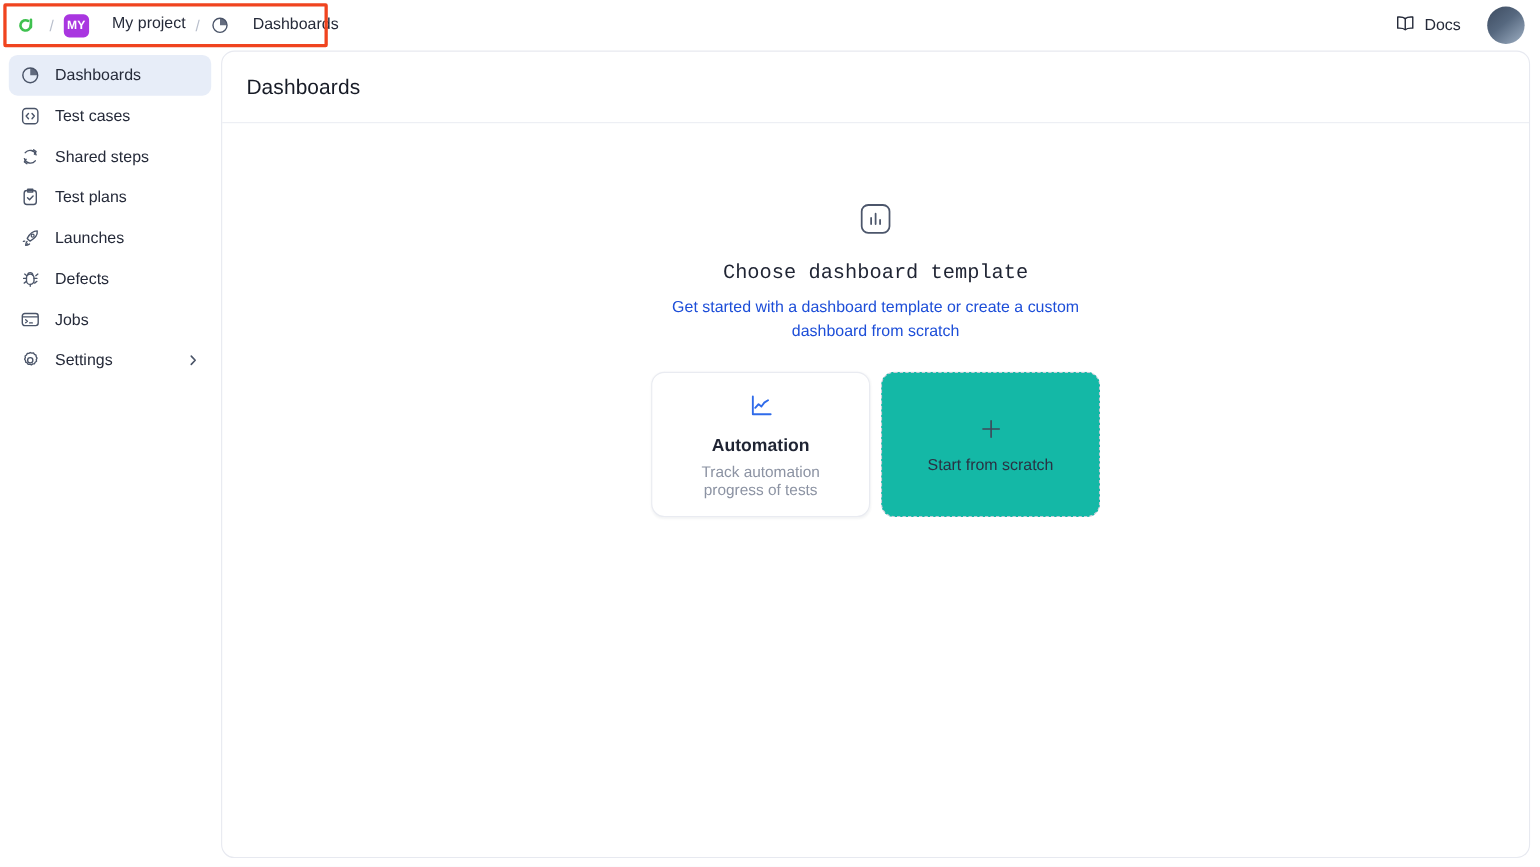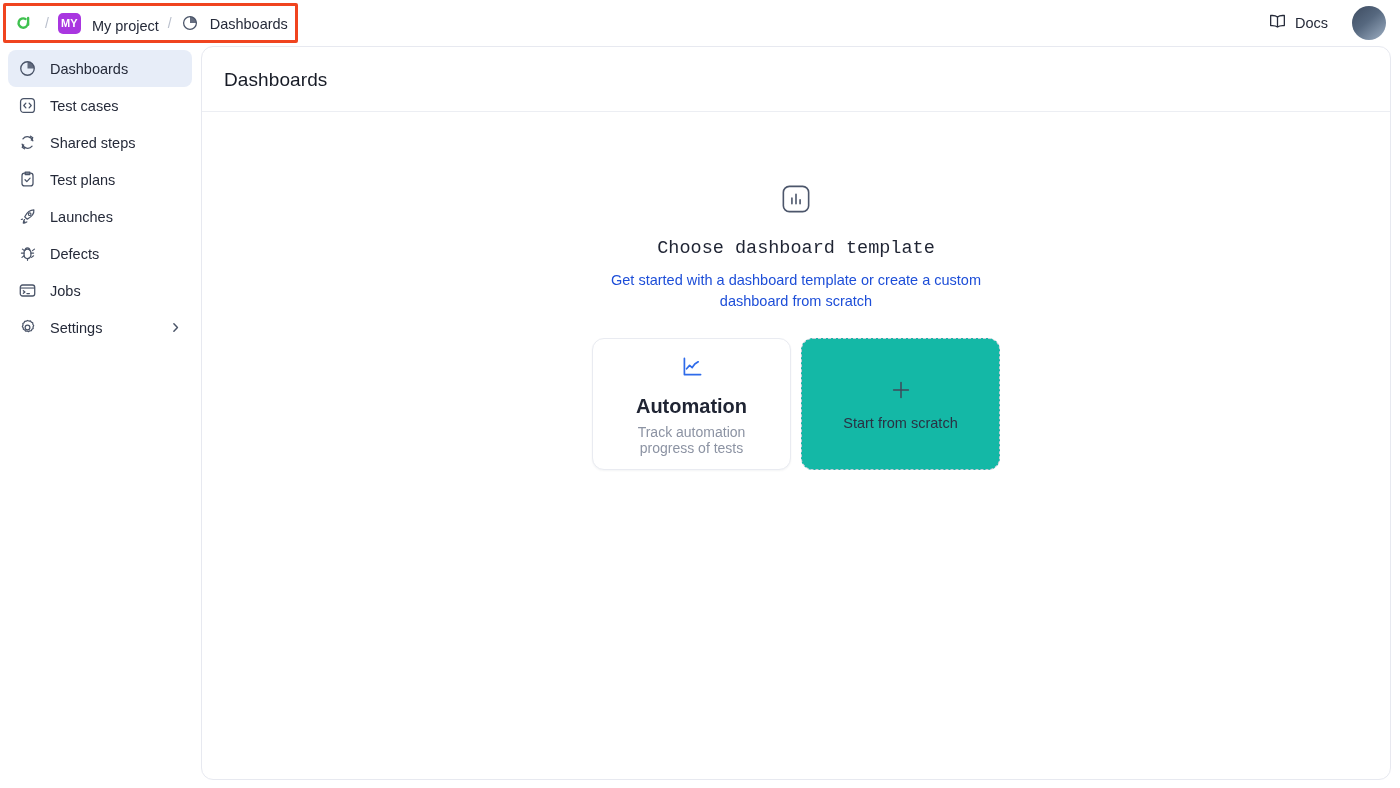--- a/index.html
+++ b/index.html
@@ -47,22 +47,22 @@
 
   .crumb-sep {
     color: #b9bfcc;
     font-size: 14px;
     line-height: 1;
     padding: 0 1px;
   }
 
   .crumb-item {
     display: flex;
-    align-items: flex-end;
-    gap: 11px;
+    align-items: flex-start;
+    gap: 21px;
     font-size: 14.5px;
     color: #252a39;
     cursor: pointer;
   }
 
   .logo-mark {
     width: 22px; height: 22px;
     display: block;
   }
 
@@ -226,21 +226,21 @@
   .card-template {
     background: #ffffff;
     border: 1px solid #e9ebf1;
     box-shadow: 0 1px 2px rgba(20,30,60,.05);
   }
 
   .card-icon { width: 28px; height: 28px; display: block; }
 
   .card-title {
     margin-top: 14px;
-    font-size: 20px;
+    font-size: 16px;
     color: #1f2433;
     font-weight: bold;
   }
 
   .card-desc {
     margin-top: 6px;
     font-size: 14px;
     line-height: 16px;
     color: #8c93a3;
     text-align: center;

